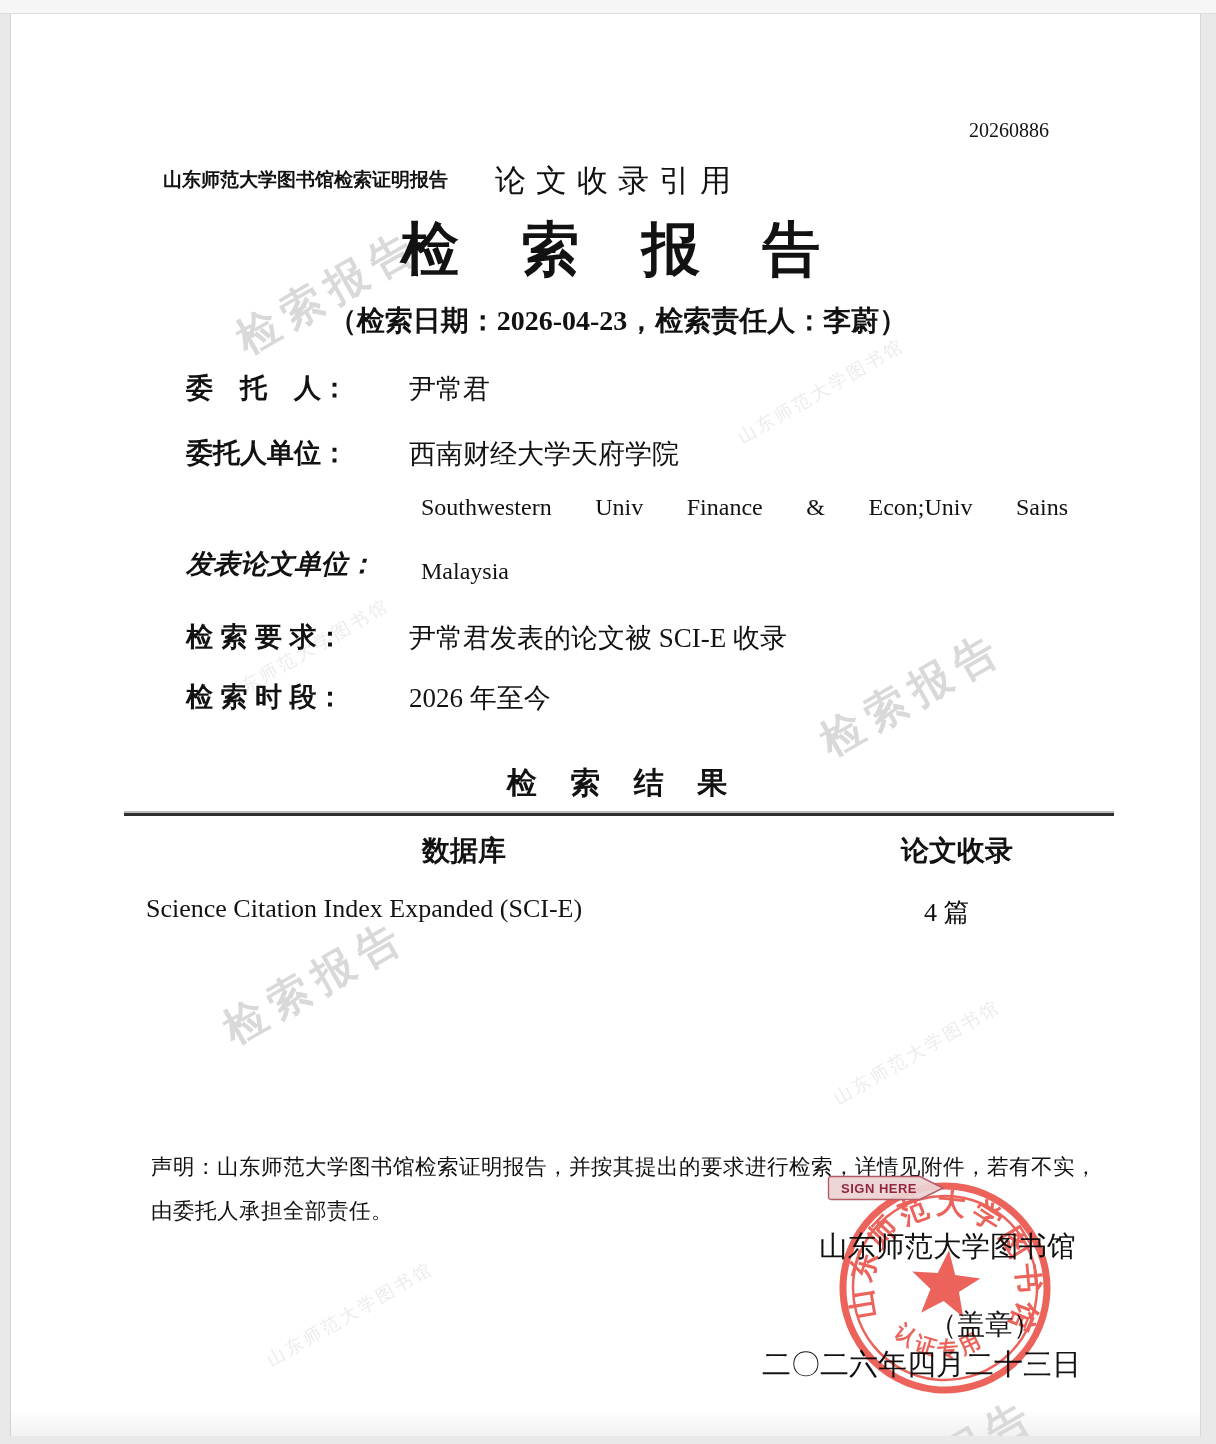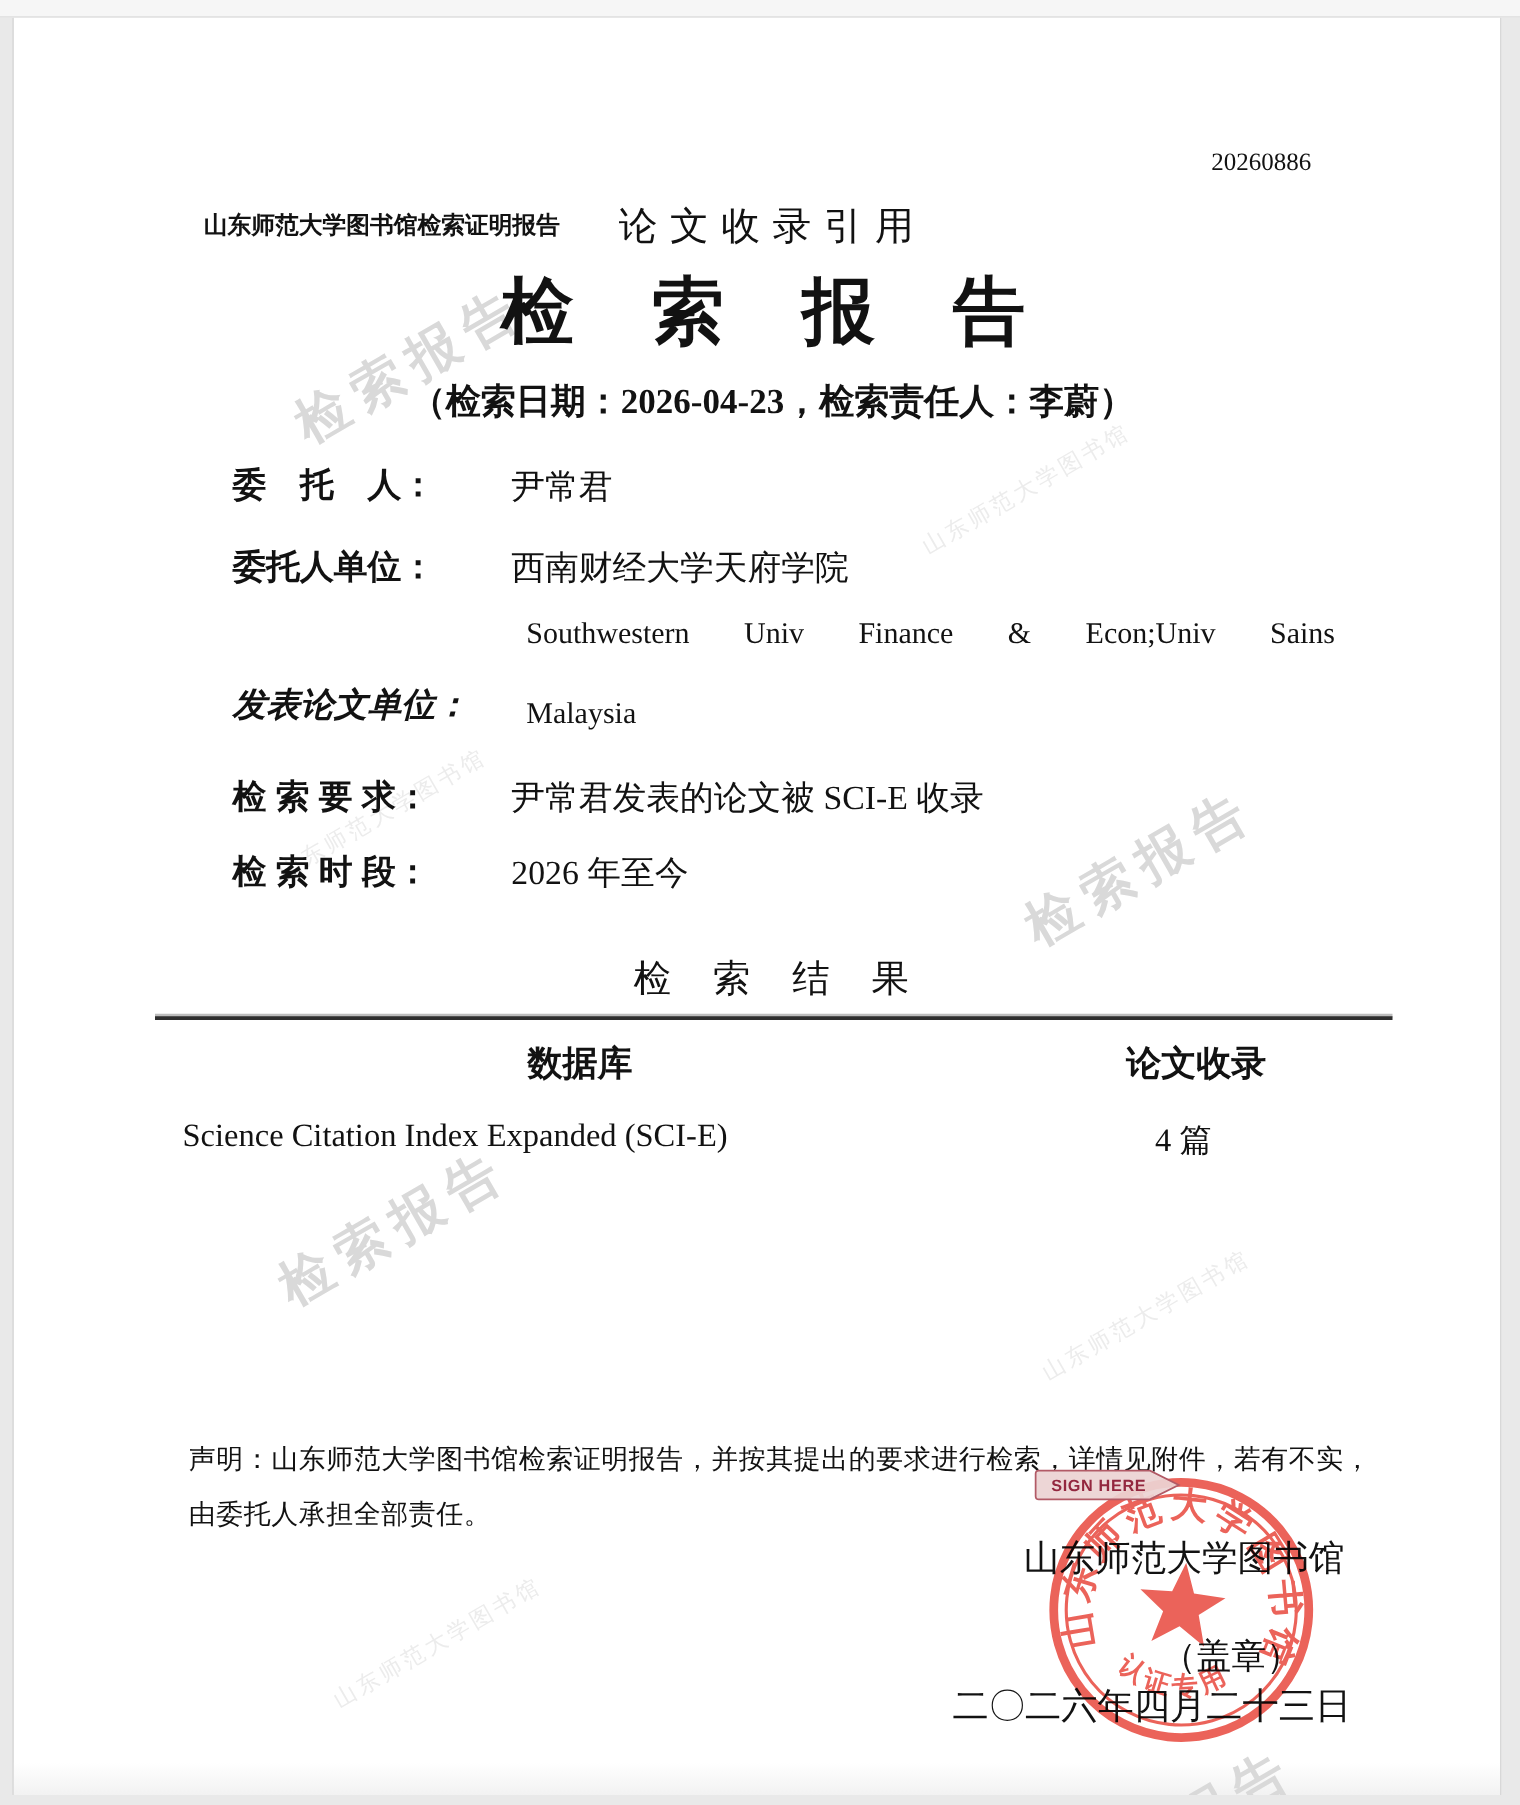--- a/index.html
+++ b/index.html
@@ -44,21 +44,21 @@
   .t-big{left:607px;top:197px;font-size:58px;font-weight:700;letter-spacing:15px;word-spacing:18px;z-index:2;}
   .t-note{left:607px;top:288px;font-size:28px;font-weight:700;z-index:2;}
 
   
   .flabel{left:175px;font-size:27px;font-weight:700;z-index:2;}
   .fvalue{left:398px;font-size:27px;z-index:2;}
   .fvalue-en{left:398px;font-size:24px;z-index:2;margin-left:12px;}
   .just{display:block;width:647px;text-align:justify;text-align-last:justify;white-space:normal;}
 
   
-  .res-head{left:610px;top:749px;font-size:30px;font-weight:400;letter-spacing:8px;word-spacing:10px;z-index:2;}
+  .res-head{left:610px;top:749px;font-size:30px;font-weight:700;letter-spacing:8px;word-spacing:10px;z-index:2;}
   .rule{
     position:absolute;left:113px;top:799px;width:990px;height:3px;
     background:#2e2e2e;box-shadow:0 -2px 0 #bdbdbd;z-index:2;
   }
   .th{font-size:28px;font-weight:700;top:818px;z-index:2;}
   .td-db{left:135px;top:880px;font-size:26px;z-index:2;}
   .td-count{left:913px;top:881px;font-size:26px;z-index:2;}
 
   
   .stmt{left:140px;font-size:21.5px;letter-spacing:.5px;z-index:2;}

